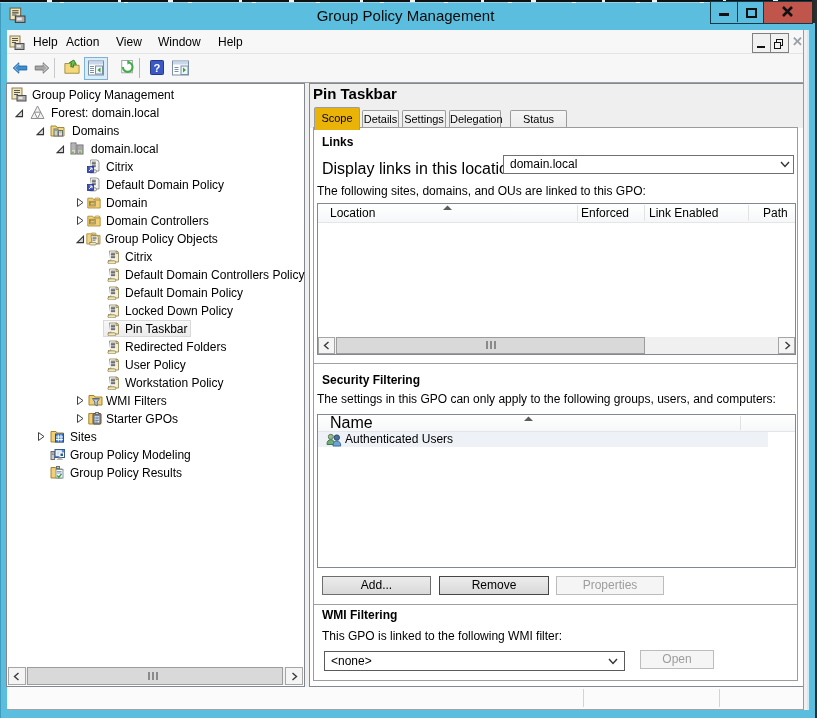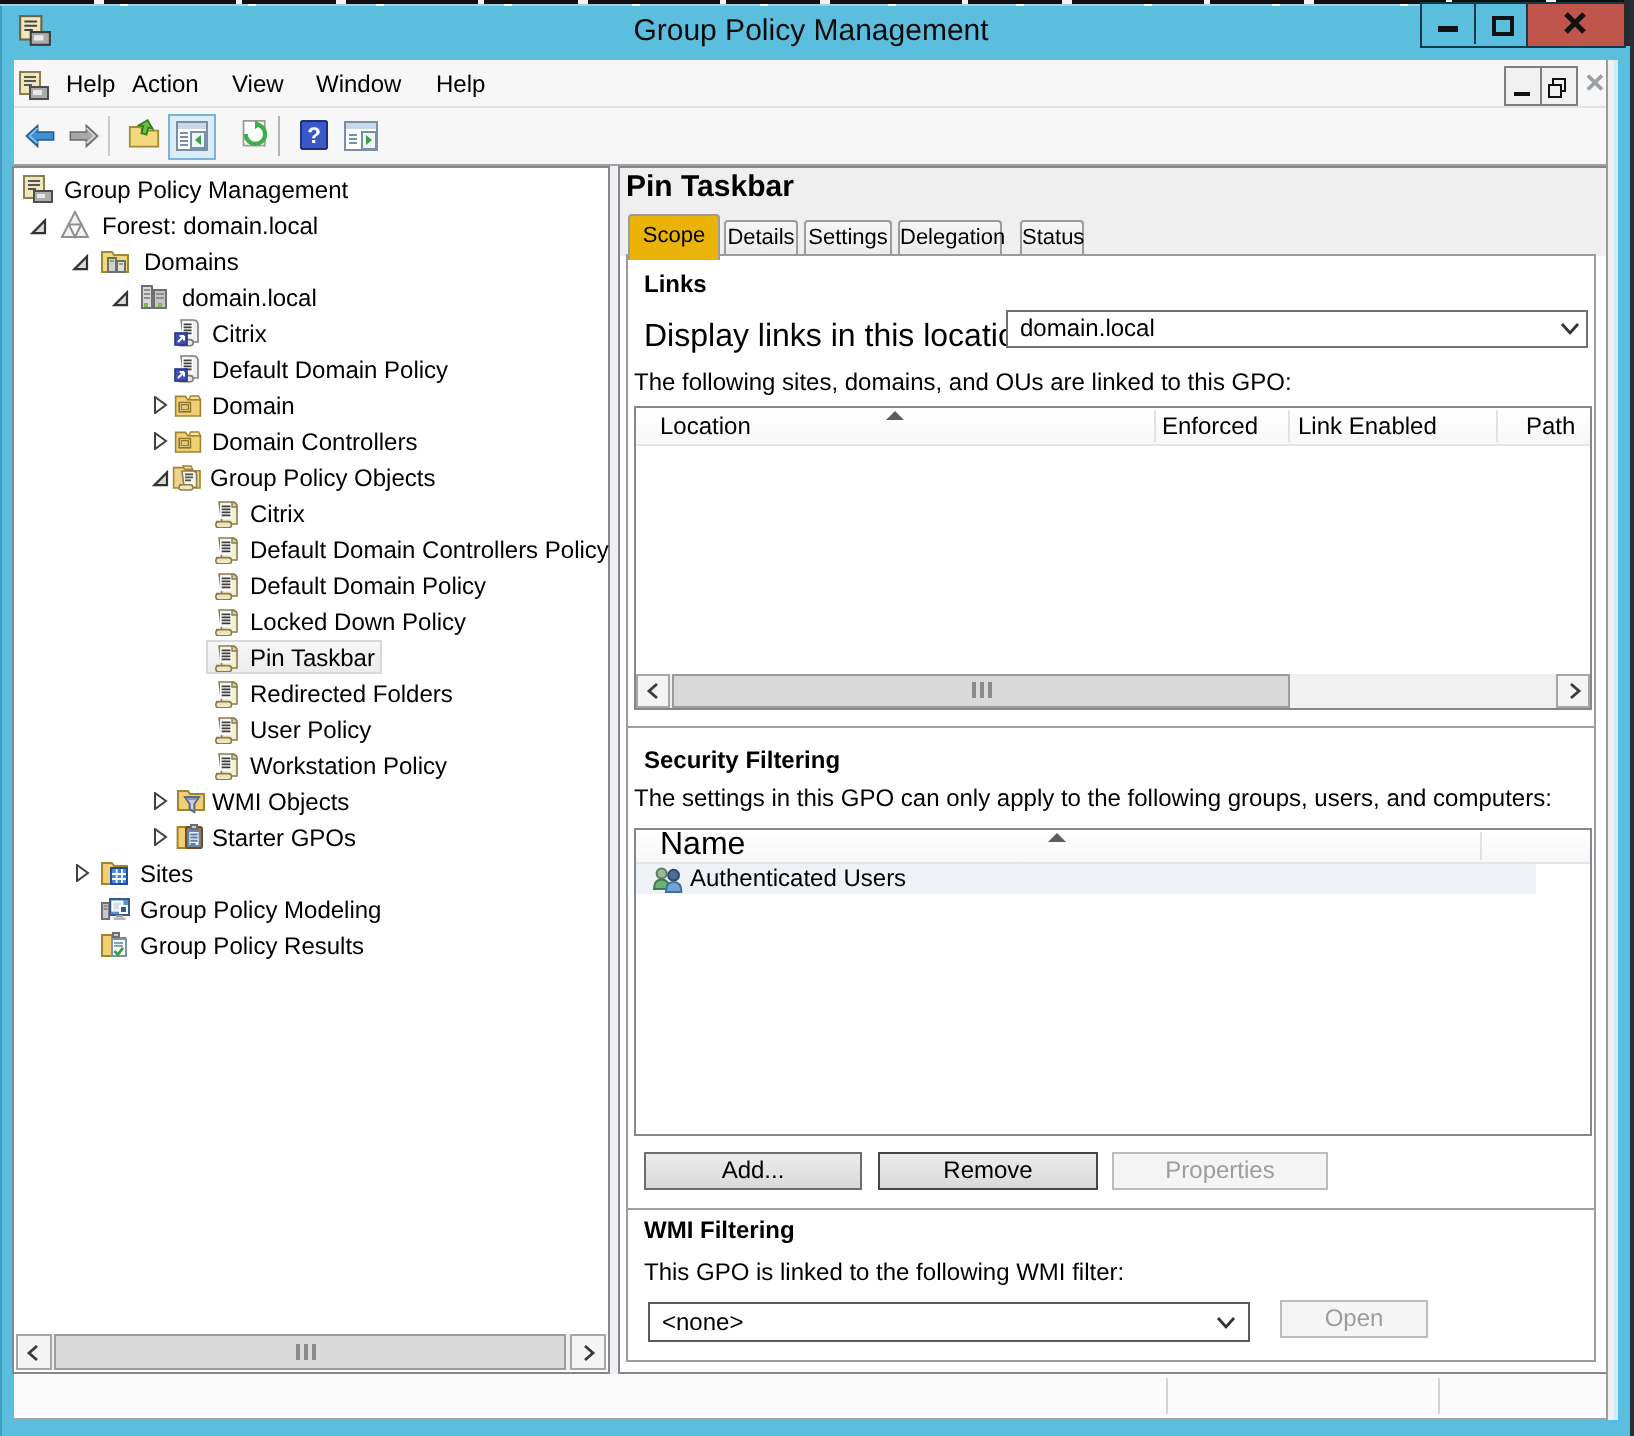--- a/index.html
+++ b/index.html
@@ -279,21 +279,21 @@
     <div class="txt trow" style="left:106px;top:212px;">Domain Controllers</div>
     <div class="txt trow" style="left:105px;top:230px;">Group Policy Objects</div>
     <div class="txt trow" style="left:125px;top:248px;">Citrix</div>
     <div class="txt trow" style="left:125px;top:266px;">Default Domain Controllers Policy</div>
     <div class="txt trow" style="left:125px;top:284px;">Default Domain Policy</div>
     <div class="txt trow" style="left:125px;top:302px;">Locked Down Policy</div>
     <div class="txt trow" style="left:125px;top:320px;">Pin Taskbar</div>
     <div class="txt trow" style="left:125px;top:338px;">Redirected Folders</div>
     <div class="txt trow" style="left:125px;top:356px;">User Policy</div>
     <div class="txt trow" style="left:125px;top:374px;">Workstation Policy</div>
-    <div class="txt trow" style="left:106px;top:392px;">WMI Objects</div>
+    <div class="txt trow" style="left:106px;top:392px;">WMI Filters</div>
     <div class="txt trow" style="left:106px;top:410px;">Starter GPOs</div>
     <div class="txt trow" style="left:70px;top:428px;">Sites</div>
     <div class="txt trow" style="left:70px;top:446px;">Group Policy Modeling</div>
     <div class="txt trow" style="left:70px;top:464px;">Group Policy Results</div>
   </div>
 
   <div class="abs" style="left:8px;top:667px;width:295px;height:18px;background:#f0f0f0;"></div>
   <div class="abs" style="left:8px;top:667px;width:18px;height:18px;border:1px solid #a5a5a5;background:#f4f4f4;box-sizing:border-box;"></div>
   <svg class="abs" style="left:13px;top:672px;" width="7" height="9">
       <path d="M5.5 1 L1.5 4.5 L5.5 8" fill="none" stroke="#3a3a3a" stroke-width="1.4"></path>
@@ -310,21 +310,21 @@
   <div class="abs" style="left:309px;top:83px;width:495px;height:604px;border:1px solid #828790;background:#fff;box-sizing:border-box;"></div>
   <div id="rightpane">
     <div class="abs" style="left:310px;top:84px;width:493px;height:44px;background:#efefef;"></div>
     <div class="txt" style="left:313px;top:85px;font-size:15px;font-weight:bold;">Pin Taskbar</div>
 
     <div class="abs" style="left:313px;top:127px;width:485px;height:554px;border:1px solid #9c9c9c;background:#fff;box-sizing:border-box;"></div>
 
     <div class="abs tab" style="left:362px;top:110px;width:37px;">Details</div>
     <div class="abs tab" style="left:402px;top:110px;width:44px;">Settings</div>
     <div class="abs tab" style="left:449px;top:110px;width:52px;">Delegation</div>
-    <div class="abs tab" style="left:510px;top:110px;width:32px;">Status</div>
+    <div class="abs tab" style="left:510px;top:110px;width:57px;">Status</div>
     <div class="abs tab-a" style="left:314px;top:107px;width:46px;">Scope</div>
 
     <div class="txt" style="left:322px;top:135px;font-size:12px;font-weight:bold;">Links</div>
     <div class="txt" style="left:322px;top:160px;font-size:16px;">Display links in this location:</div>
     <div class="abs" style="left:503px;top:155px;width:291px;height:19px;border:1px solid #707070;background:#fff;box-sizing:border-box;"></div>
     <div class="txt" style="left:510px;top:156px;font-size:12px;line-height:17px;">domain.local</div>
     <svg class="abs" style="left:780px;top:161px;" width="10" height="7">
         <path d="M1 1 L5 5.5 L9 1" fill="none" stroke="#333" stroke-width="1.4"></path>
       </svg>
     <div class="txt" style="left:317px;top:184px;font-size:12px;">The following sites, domains, and OUs are linked to this GPO:</div>

